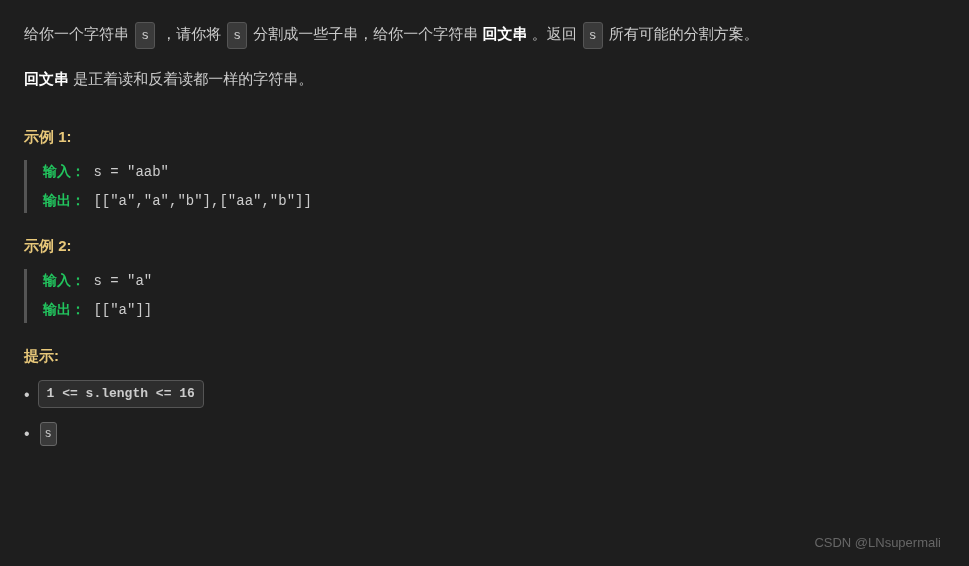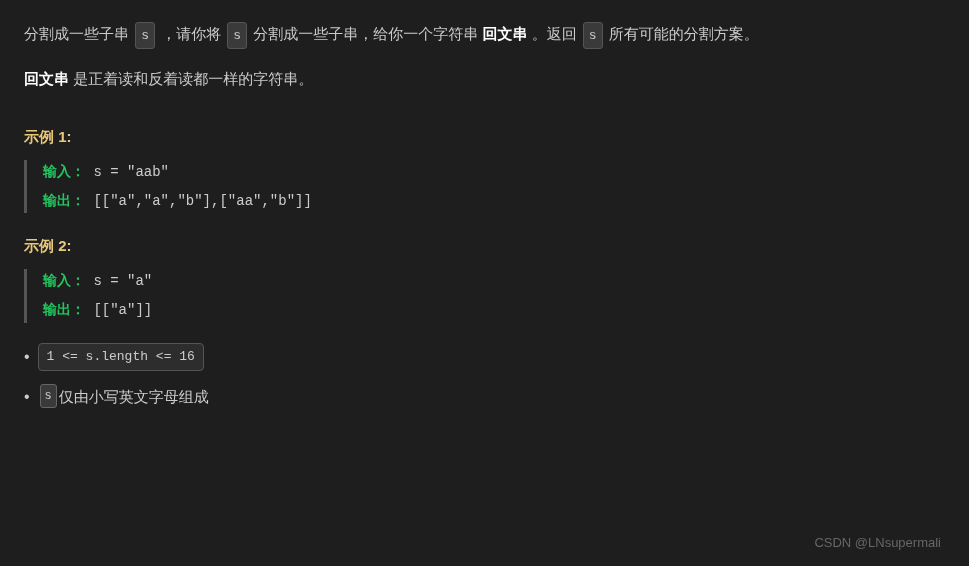--- a/index.html
+++ b/index.html
@@ -106,20 +106,21 @@
     .code-badge {
       display: inline-block;
       background-color: #2d2d2d;
       border: 1px solid #555;
       color: #cccccc;
       font-family: "Courier New", monospace;
       font-size: 13px;
       padding: 2px 8px;
       border-radius: 4px;
       margin-right: 6px;
+      font-weight: bold;
     }
 
     .s-badge {
       display: inline-block;
       background-color: #3a3a3a;
       border: 1px solid #666;
       color: #cccccc;
       font-family: "Courier New", monospace;
       font-size: 12px;
       padding: 1px 4px;
@@ -132,21 +133,21 @@
       bottom: 12px;
       right: 28px;
       color: #666666;
       font-size: 13px;
     }
   </style>
 </head>
 <body>
 
 <div class="intro-text">
-  <span>分割成一些子串</span>
+  <span>给你一个字符串</span>
   <span class="inline-badge">s</span>
   <span>，请你将</span>
   <span class="inline-badge">s</span>
   <span>分割成一些子串，给你一个字符串</span>
   <span class="highlight-term">回文串</span>
   <span>。返回</span>
   <span class="inline-badge">s</span>
   <span>所有可能的分割方案。</span>
 </div>
 
@@ -177,26 +178,26 @@
       <span class="code-value">s = "a"</span>
     </div>
     <div class="example-line">
       <span class="label-bold">输出：</span>
       <span class="code-value">[["a"]]</span>
     </div>
   </div>
 </div>
 
 <div class="hints-section">
+  <div class="hints-title">提示:</div>
   <ul class="hint-list">
     <li>
       <span class="bullet">•</span>
       <span class="code-badge">1 &lt;= s.length &lt;= 16</span>
     </li>
     <li>
       <span class="bullet">•</span>
       <span class="s-badge">s</span>
-      <span>仅由小写英文字母组成</span>
     </li>
   </ul>
 </div>
 
 <div class="footer-credit">CSDN @LNsupermali</div>
 
 </body></html>

